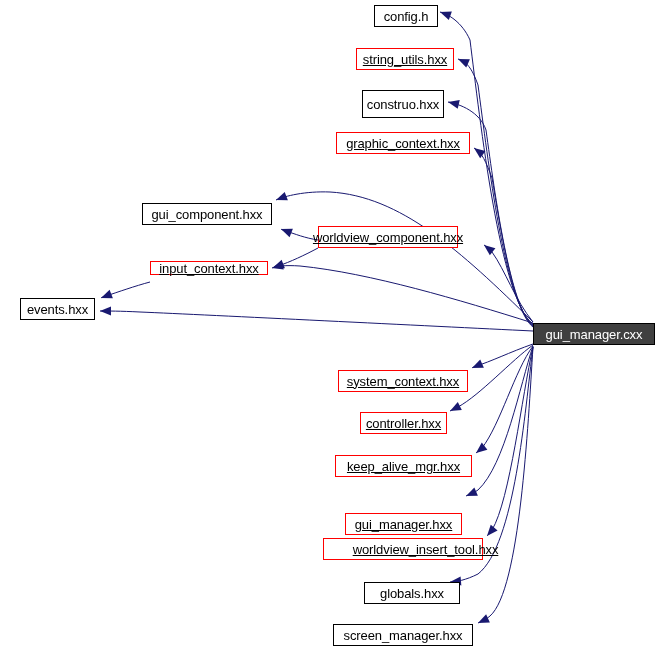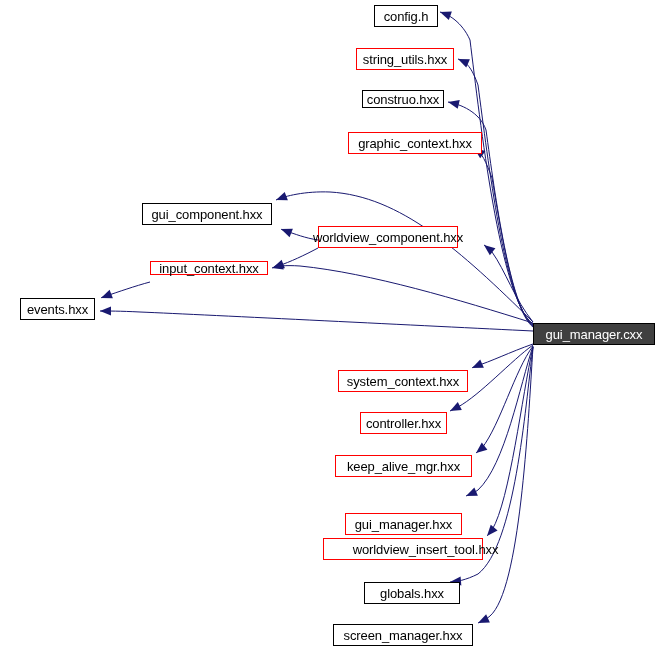--- a/index.html
+++ b/index.html
@@ -12,21 +12,21 @@
     display:flex;align-items:center;justify-content:center;
     height:22px;
     font-size:13px;
     line-height:1;
     white-space:nowrap;
     letter-spacing:-0.1px;
     background:#ffffff;
     color:#000000;
     border:1px solid #000000;
   }
-  .node.red{border-color:#ff0000;}
+  .node.red{border-color:#ff0000;text-decoration:underline;}
   .node.center{
     background:#404040;
     color:#ffffff;
     border:1px solid #000000;
     font-weight:normal;
   }
 </style>
 </head>
 <body>
 
@@ -65,22 +65,22 @@
       <path d="M318,240 C305,238 295,234 286,231 C283,230 282,230 281,229" fill="none" stroke="#191970" stroke-width="1"></path>
       <polygon points="0,0 -11,-4.5 -11,4.5" fill="#191970" transform="translate(281,229) rotate(-158.50640746560887)"></polygon>
       <path d="M318,248 C305,255 290,262 278,266 C275,267 274,267 273,268" fill="none" stroke="#191970" stroke-width="1"></path>
       <polygon points="0,0 -11,-4.5 -11,4.5" fill="#191970" transform="translate(273,268) rotate(158.50427706447974)"></polygon>
       <path d="M150,282 C135,286 118,292 106,296 C103,297 102,297 101,298" fill="none" stroke="#191970" stroke-width="1"></path>
       <polygon points="0,0 -11,-4.5 -11,4.5" fill="#191970" transform="translate(101,298) rotate(158.50954709263186)"></polygon>
     </svg>
   <div id="nodes-layer">
       <div class="node" style="left: 374px; top: 5px; width: 64px; height: 22px;">config.h</div>
       <div class="node red" style="left: 356px; top: 48px; width: 98px; height: 22px;">string_utils.hxx</div>
-      <div class="node" style="left: 362px; top: 90px; width: 82px; height: 18px;">construo.hxx</div>
-      <div class="node red" style="left: 348px; top: 132px; width: 134px; height: 22px;">graphic_context.hxx</div>
+      <div class="node" style="left: 362px; top: 90px; width: 82px; height: 28px;">construo.hxx</div>
+      <div class="node red" style="left: 336px; top: 132px; width: 134px; height: 22px;">graphic_context.hxx</div>
       <div class="node" style="left: 142px; top: 203px; width: 130px; height: 22px;">gui_component.hxx</div>
       <div class="node red" style="left: 318px; top: 226px; width: 140px; height: 22px; text-align: center;">worldview_component.hxx</div>
       <div class="node red" style="left: 150px; top: 261px; width: 118px; height: 14px;">input_context.hxx</div>
       <div class="node" style="left: 20px; top: 298px; width: 75px; height: 22px;">events.hxx</div>
       <div class="node red" style="left: 338px; top: 370px; width: 130px; height: 22px;">system_context.hxx</div>
       <div class="node red" style="left: 360px; top: 412px; width: 87px; height: 22px;">controller.hxx</div>
       <div class="node red" style="left: 335px; top: 455px; width: 137px; height: 22px;">keep_alive_mgr.hxx</div>
       <div class="node red" style="left: 345px; top: 497px; width: 117px; height: 22px; margin-top: 16px;">gui_manager.hxx</div>
       <div class="node red" style="left: 323px; top: 538px; width: 160px; height: 22px; padding-left: 45px;">worldview_insert_tool.hxx</div>
       <div class="node" style="left: 364px; top: 582px; width: 96px; height: 22px;">globals.hxx</div>

